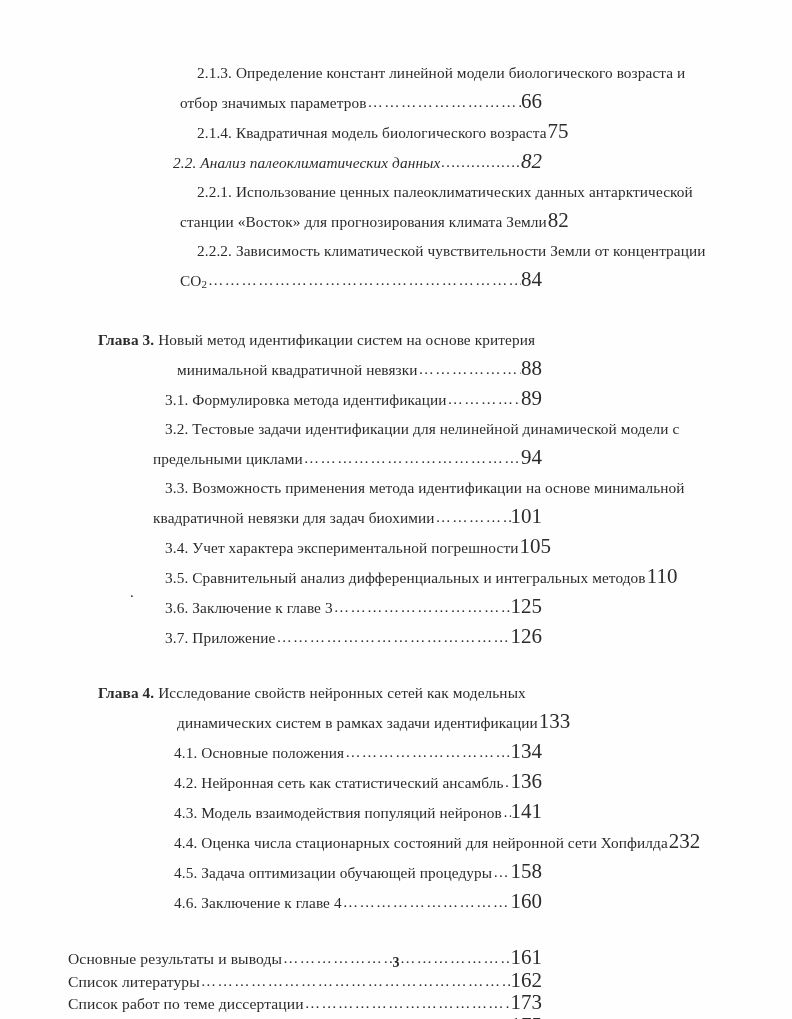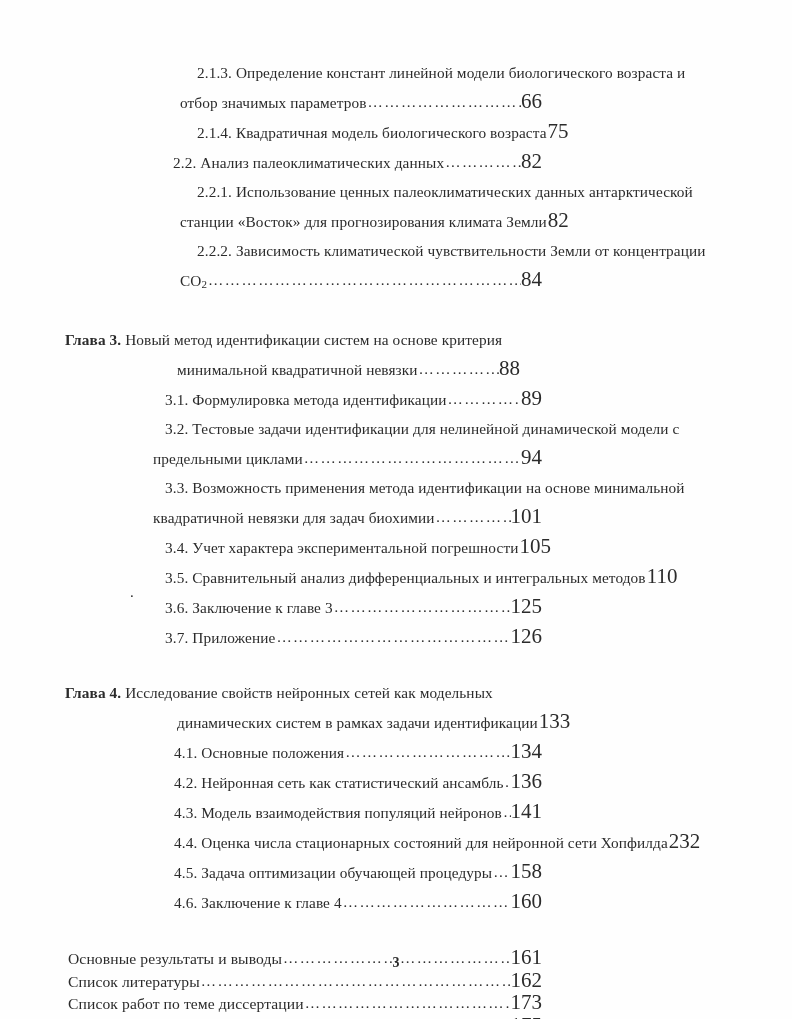--- a/index.html
+++ b/index.html
@@ -61,23 +61,23 @@
     font-size: 21px;
     padding-left: 0px;
   }
 
   
   .line { position: relative; }
 
   
   .i-sub3   { margin-left: 197px; margin-right: 86px; }  
   .i-cont3  { margin-left: 180px; margin-right: 86px; text-align: center; }  
-  .i-sub2   { margin-left: 173px; margin-right: 86px; }  
-  .i-ch     { margin-left: 65px; margin-right: 86px; text-align: right; }  
-  .i-chcont { margin-left: 177px; margin-right: 108px; }  
+  .i-sub2   { margin-left: 173px; margin-right: 86px; font-style: italic; }  
+  .i-ch     { margin-left: 98px; margin-right: 86px; text-align: right; }  
+  .i-chcont { margin-left: 177px; margin-right: 86px; }  
   .i-s3     { margin-left: 165px; margin-right: 86px; }  
   .i-s3c    { margin-left: 153px; margin-right: 86px; }  
   .i-s4     { margin-left: 174px; margin-right: 86px; }  
   .i-tail   { margin-left: 68px; margin-right: 86px; }  
 
   .bold { font-weight: bold; }
 
   
   .gap-chapter { height: 26px; }
   .gap-tail    { height: 30px; }

